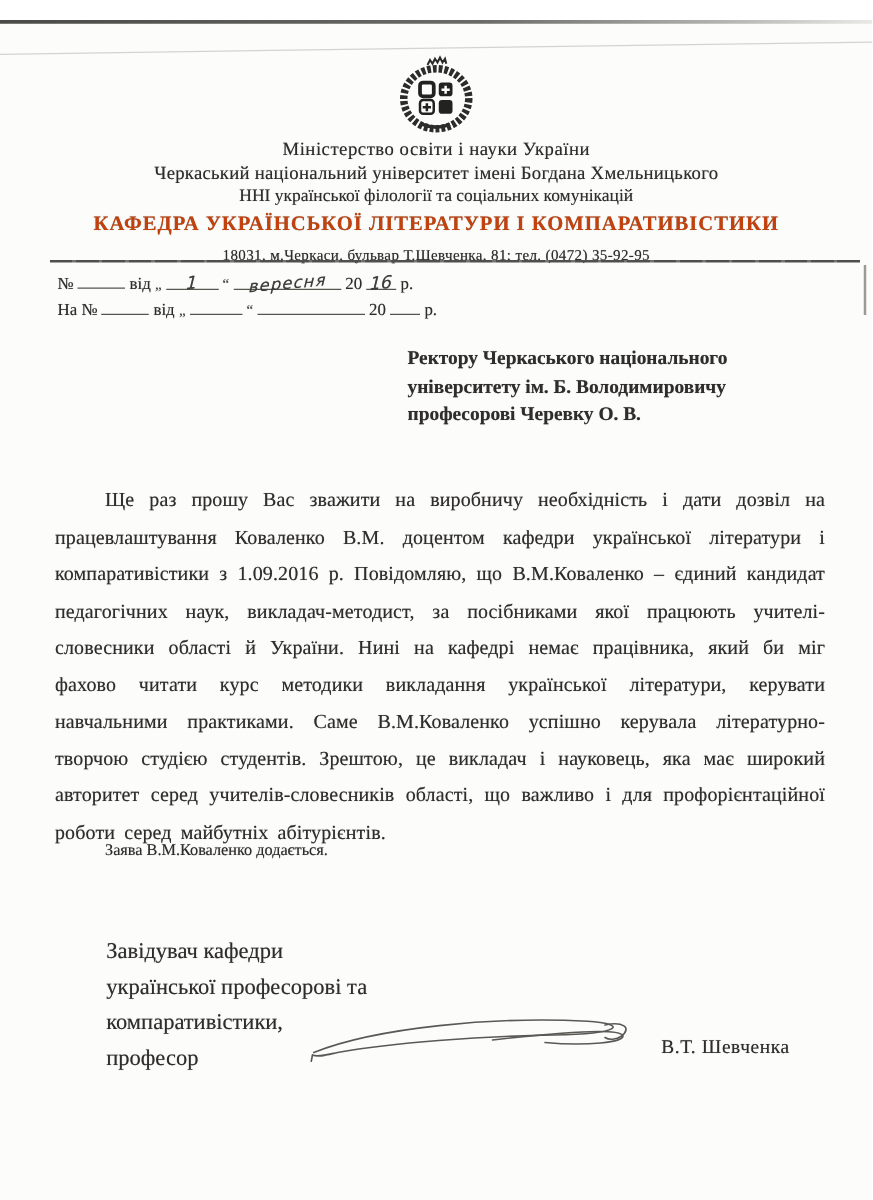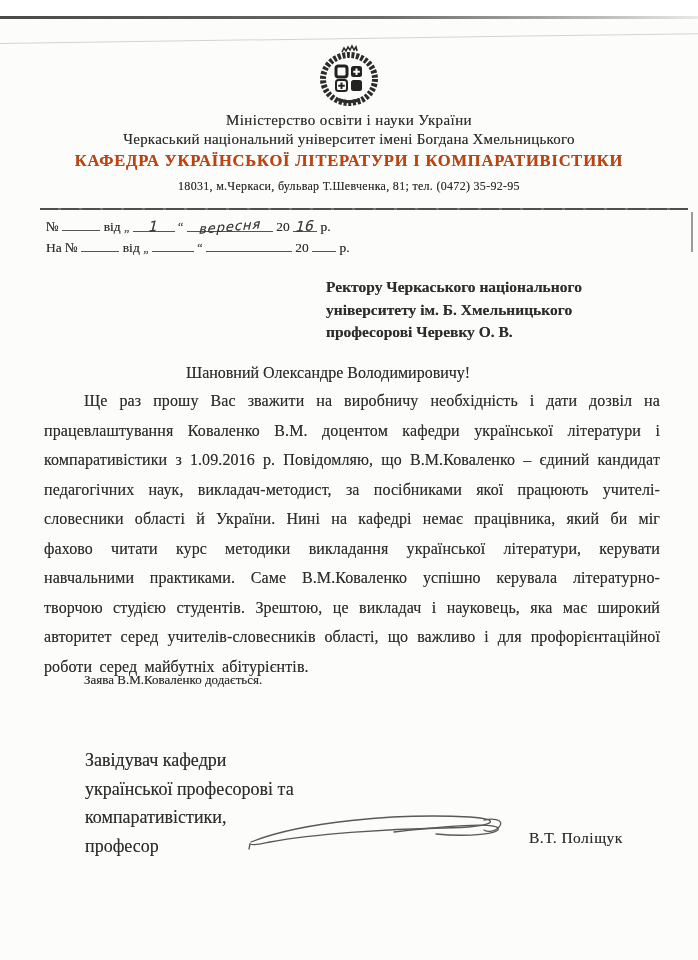--- a/index.html
+++ b/index.html
@@ -69,20 +69,21 @@
         <rect x="35" y="22" width="11" height="11" rx="2.5" fill="#222220"></rect>
         <path d="M40.5 24.5v6.5M37.2 27.7h6.6" stroke="#fdfdfb" stroke-width="2"></path>
         <rect x="20" y="36" width="11" height="11" rx="2.5" fill="#fdfdfb" stroke="#222220" stroke-width="2"></rect>
         <path d="M25.5 38.5v6.5M22.2 41.7h6.6" stroke="#222220" stroke-width="2"></path>
         <rect x="35" y="36" width="11" height="11" rx="2.5" fill="#222220"></rect>
         <path d="M22 55.5 q11 4.5 22 0" stroke="#2c2c2a" stroke-width="3" fill="none"></path>
       </svg>
     </div>
     <div class="lh1 scan-text">Міністерство освіти і науки України</div>
     <div class="lh2 scan-text">Черкаський національний університет імені Богдана Хмельницького</div>
+    <div class="lh3 scan-text">ННІ української філології та соціальних комунікацій</div>
     <div class="lh4 scan-text">КАФЕДРА УКРАЇНСЬКОЇ ЛІТЕРАТУРИ І КОМПАРАТИВІСТИКИ</div>
     <div class="lh5 scan-text">18031, м.Черкаси, бульвар Т.Шевченка, 81; тел. (0472) 35-92-95</div>
   </header>
 
   <div class="divider"></div>
 
   <div class="ref scan-text">
     <div class="ref-row">
       <span>№</span>
       <span class="blank w38"></span>
@@ -104,25 +105,24 @@
       <span class="q">“</span>
       <span class="blank w80"></span>
       <span>20</span>
       <span class="blank w22"></span>
       <span>р.</span>
     </div>
   </div>
 
   <div class="addressee scan-text">
     <div>Ректору Черкаського національного</div>
-    <div>університету ім. Б. Хмельницького</div>
+    <div>університету ім. Б. Володимировичу</div>
     <div>професорові Черевку О. В.</div>
   </div>
 
-  <div class="salutation scan-text">Шановний Олександре Володимировичу!</div>
 
   <p class="body-par scan-text">Ще раз прошу Вас зважити на виробничу необхідність і дати дозвіл на працевлаштування Коваленко В.М. доцентом кафедри української літератури і компаративістики з 1.09.2016 р. Повідомляю, що В.М.Коваленко – єдиний кандидат педагогічних наук, викладач-методист, за посібниками якої працюють учителі-словесники області й України. Нині на кафедрі немає працівника, який би міг фахово читати курс методики викладання української літератури, керувати навчальними практиками. Саме В.М.Коваленко успішно керувала літературно-творчою студією студентів. Зрештою, це викладач і науковець, яка має широкий авторитет серед учителів-словесників області, що важливо і для профорієнтаційної роботи серед майбутніх абітурієнтів.</p>
 
   <p class="attach scan-text">Заява В.М.Коваленко додається.</p>
 
   <div class="sig-block scan-text">
     <div>Завідувач кафедри</div>
     <div>української професорові та</div>
     <div>компаративістики,</div>
     <div>професор</div>
@@ -130,15 +130,15 @@
 
   <svg class="sig-svg" viewBox="0 0 266 44" aria-hidden="true">
     <g fill="none" stroke="#5a5955" stroke-width="1.3" stroke-linecap="round">
       <path d="M5 33 C55 13 150 4 224 8 C256 10 253 18 197 19 C138 20 68 25 24 33 C15 35 8 37 4 35"></path>
       <path d="M148 23 C200 17 247 13 252 19 C256 25 222 28 190 25"></path>
       <path d="M238 11 C252 8 260 13 251 20 C247 23 241 23 238 21"></path>
       <path d="M4 35 l-1 5"></path>
     </g>
   </svg>
 
-  <div class="signer-name scan-text">В.Т. Поліщук</div>
+  <div class="signer-name scan-text">В.Т. Шевченка</div>
 
 </div>
 
 </body></html>

